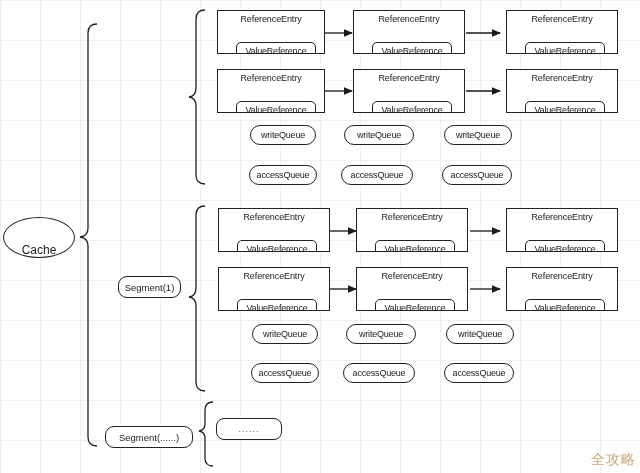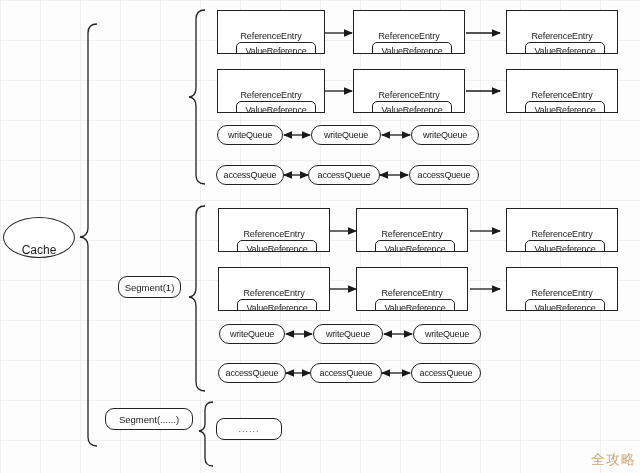--- a/index.html
+++ b/index.html
@@ -44,21 +44,21 @@
   }
   .seg-node {
     border-radius: 9px;
     font-size: 9.5px;
   }
   .entry-node {
     border-radius: 0;
     flex-direction: column;
     justify-content: flex-start;
     align-items: center;
-    padding-top: 20px;
+    padding-top: 3px;
   }
   .entry-title {
     font-size: 9px;
     line-height: 11px;
     letter-spacing: -0.1px;
   }
   .valref {
     position: absolute;
     left: 18px;
     top: 31px;
@@ -72,20 +72,21 @@
     align-items: center;
     justify-content: center;
     font-size: 9px;
     letter-spacing: -0.2px;
     color: #1a1a1a;
   }
   .queue-node {
     border-radius: 10px;
     font-size: 9px;
     letter-spacing: -0.2px;
+    margin-left: 33px;
   }
   .dots-node {
     border-radius: 8px;
     font-size: 9px;
     color: #555;
     letter-spacing: 1px;
   }
   .watermark {
     position: absolute;
     right: 4px;
@@ -170,21 +171,21 @@
     </g>
   </svg>
 
   <div class="node ellipse-node" style="left:3px; top:217px; width:72px; height:41px;">
     <span>Cache</span>
   </div>
 
   <div class="node seg-node" style="left:118px; top:276px; width:63px; height:22px;">
     <span>Segment(1)</span>
   </div>
-  <div class="node seg-node" style="left:105px; top:408px; width:88px; height:22px;">
+  <div class="node seg-node" style="left:105px; top:426px; width:88px; height:22px;">
     <span>Segment(......)</span>
   </div>
 
   <div class="node entry-node" style="left:217px; top:10px; width:108px; height:44px;">
     <span class="entry-title">ReferenceEntry</span>
     <span class="valref">ValueReference</span>
   </div>
   <div class="node entry-node" style="left:353px; top:10px; width:112px; height:44px;">
     <span class="entry-title">ReferenceEntry</span>
     <span class="valref">ValueReference</span>

